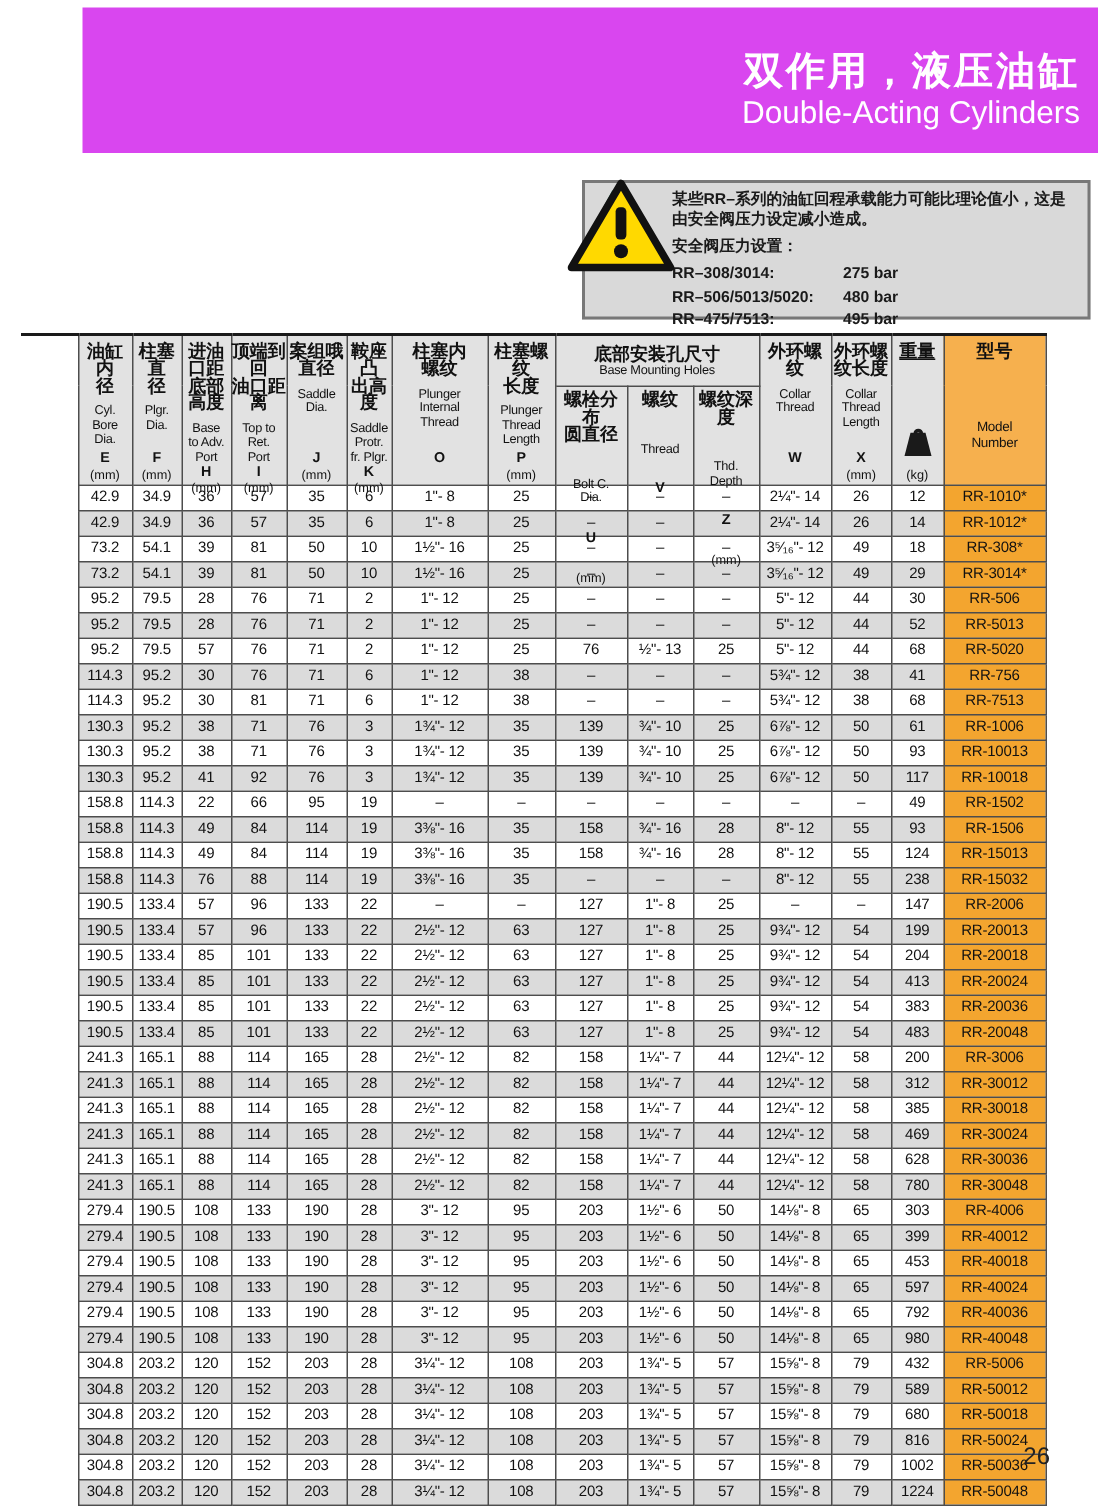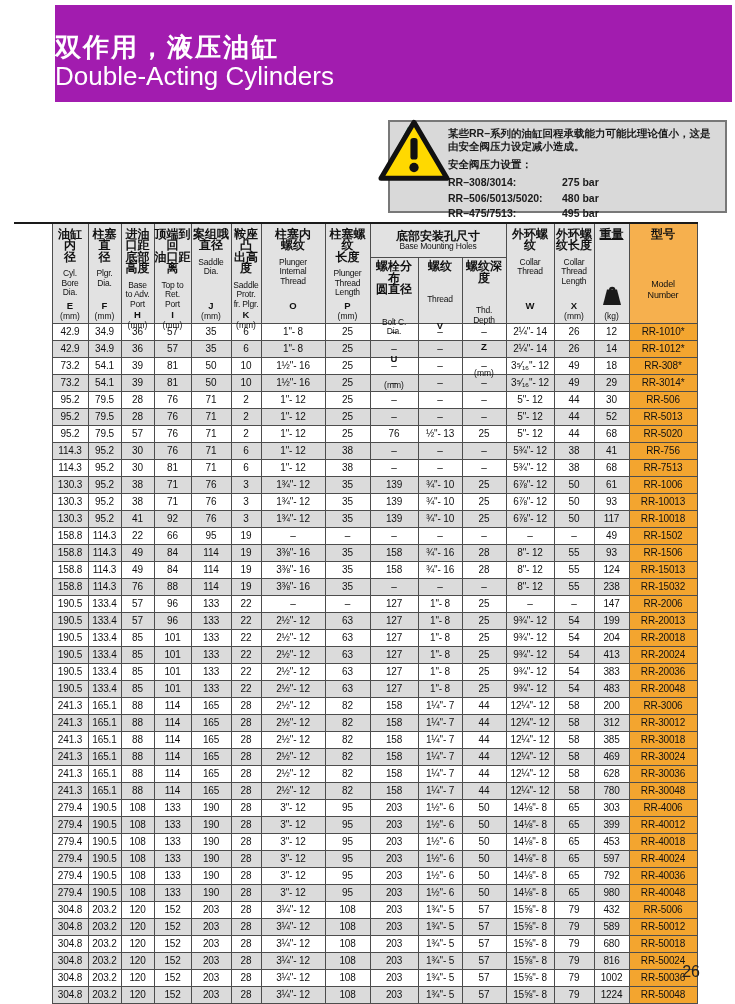--- a/index.html
+++ b/index.html
@@ -1,21 +1,21 @@
 <!DOCTYPE html>
 <html><head>
 <meta charset="utf-8">
 <style>
   html,body{margin:0;padding:0;background:#fff;font-family:"Liberation Sans",sans-serif;}
   .page{position:relative;width:735px;height:1004px;background:#fff;overflow:hidden;}
 
   
-  .banner{position:absolute;left:55px;top:5px;width:677px;height:97px;background:#a21caf;color:#fff;text-align:left;box-sizing:border-box;padding-right:12px;}
+  .banner{position:absolute;left:55px;top:5px;width:677px;height:97px;background:#d946ef;color:#fff;text-align:right;box-sizing:border-box;padding-right:12px;}
   .banner-zh{margin-top:27px;font-size:26px;font-weight:bold;letter-spacing:2px;line-height:30px;}
-  .banner-en{font-size:26px;line-height:24px;margin-top:2px;}
+  .banner-en{font-size:21px;line-height:24px;margin-top:2px;}
 
   
   .warnbox{position:absolute;left:388px;top:120px;width:339px;height:93px;background:#D9D9D9;border:2px solid #787878;box-sizing:border-box;}
   .warntri{position:absolute;left:-14px;top:-4px;width:76px;height:66px;}
   .warn-content{margin-left:58px;margin-top:5px;margin-right:6px;font-size:10.5px;font-weight:bold;color:#1a1a1a;line-height:13px;}
   .wsub{margin-top:5px;}
   .wsettings{margin-top:4px;}
   .wrow{display:flex;line-height:15.5px;}
   .wlabel{width:114px;}
 

